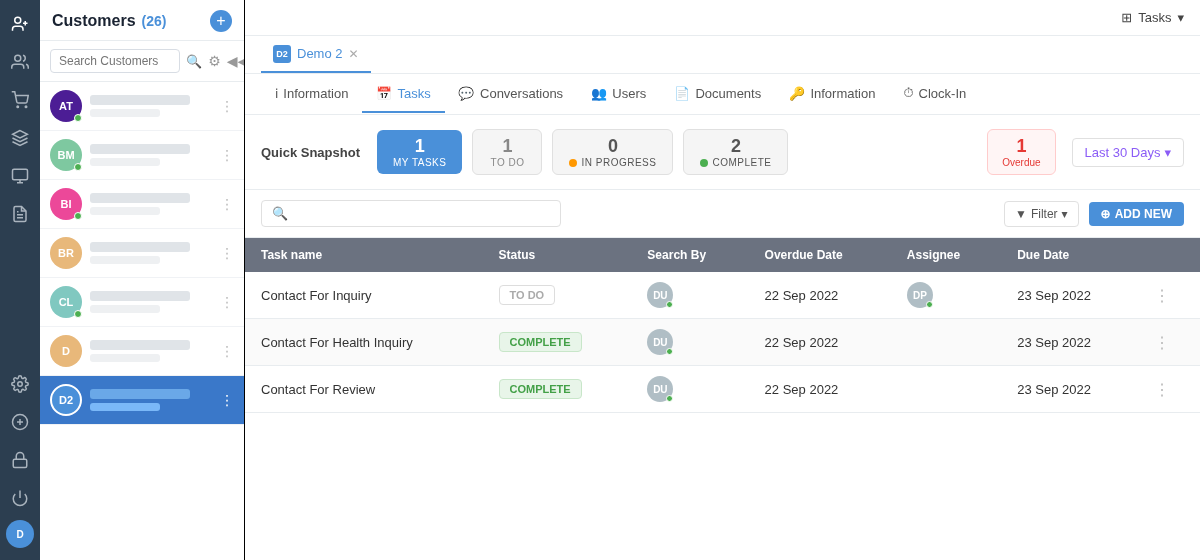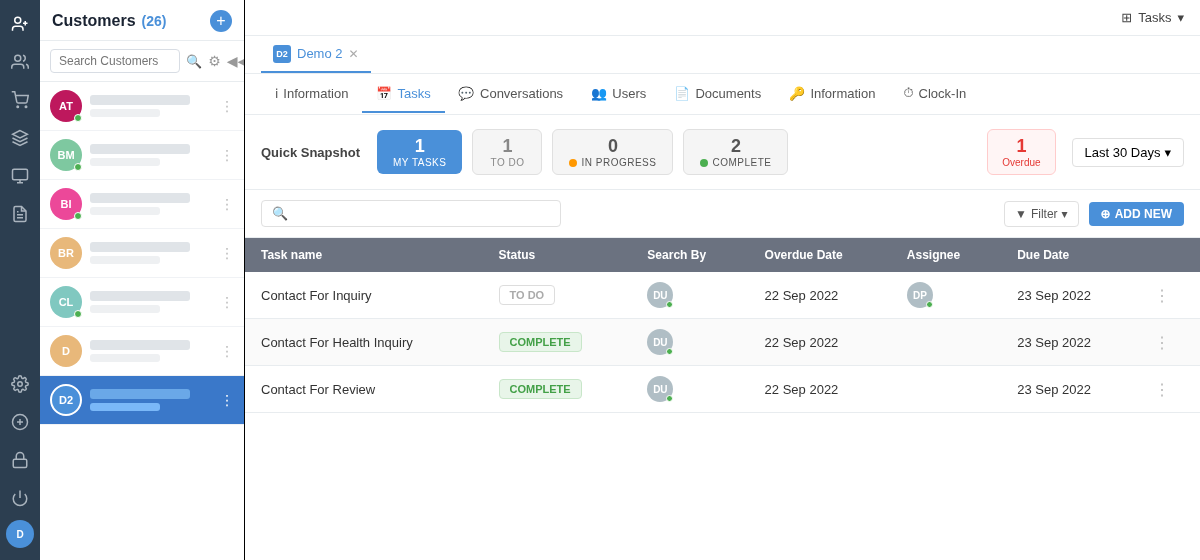--- a/index.html
+++ b/index.html
@@ -319,21 +319,21 @@
 
     .date-filter {
       display: flex;
       align-items: center;
       gap: 4px;
       padding: 6px 12px;
       border: 1px solid #e0e0e0;
       border-radius: 4px;
       cursor: pointer;
       font-size: 13px;
-      color: #000000;
+      color: #8b5cf6;
       background: #fff;
     }
 
     
     .table-toolbar {
       padding: 10px 16px;
       display: flex;
       align-items: center;
       gap: 10px;
       border-bottom: 1px solid #e8ecef;
@@ -526,21 +526,21 @@
   </div>
   <div class="sidebar-search">
     <input type="text" placeholder="Search Customers" style="">
     <span class="sidebar-search-icon">🔍</span>
     <span class="sidebar-filter-icon">⚙</span>
     <span class="sidebar-filter-icon">◀◀</span>
   </div>
   <div class="sidebar-list">
 
     <div class="sidebar-item">
-      <div class="avatar-circle" style="background:#be185d">AT<div class="avatar-dot"></div></div>
+      <div class="avatar-circle" style="background:#4c1d95">AT<div class="avatar-dot"></div></div>
       <div class="sidebar-item-content">
           <div class="sidebar-item-name"></div>
           <div class="sidebar-item-sub"></div>
         </div>
       <span class="sidebar-item-menu">⋮</span>
     </div>
 
     <div class="sidebar-item">
       <div class="avatar-circle" style="background:#7ec8a0">BM<div class="avatar-dot"></div></div>
       <div class="sidebar-item-content">

